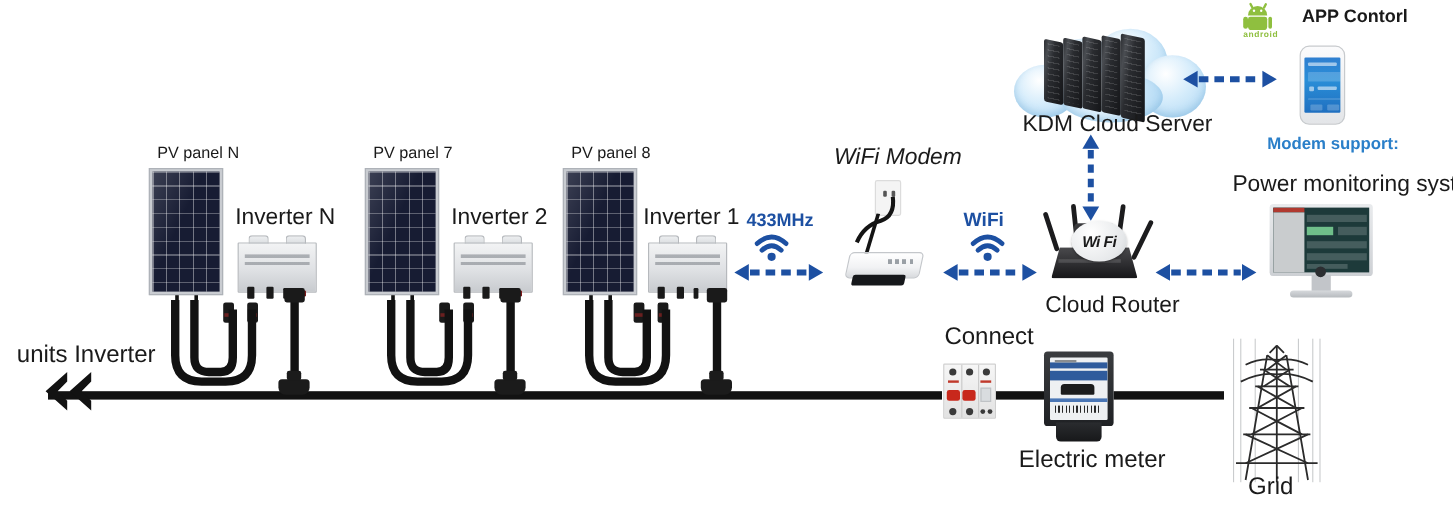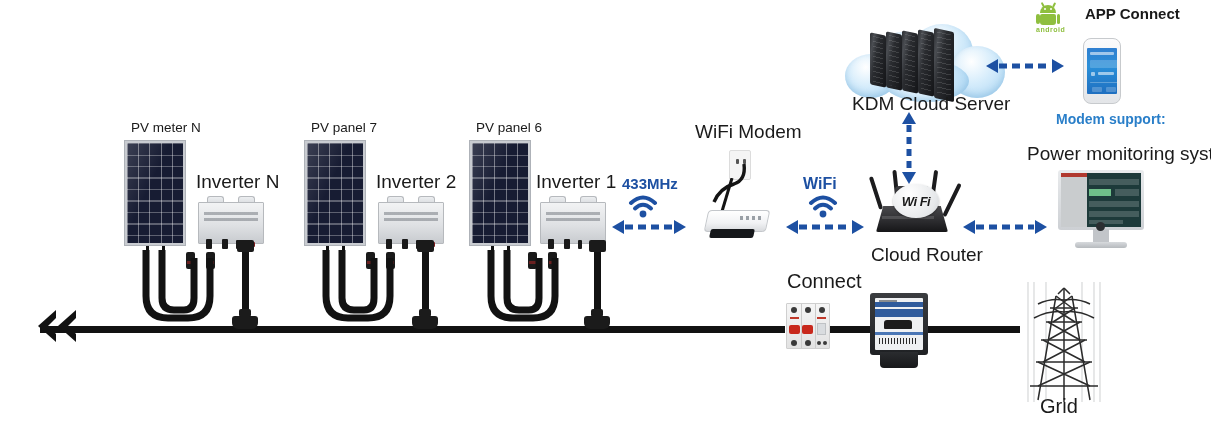--- a/index.html
+++ b/index.html
@@ -157,21 +157,21 @@
   <div class="bus" style="left:830px;top:326px;width:42px;"></div>
   <div class="bus" style="left:928px;top:326px;width:92px;"></div>
 
   <div class="arrow abs" style="left:30px;top:308px;">
     <svg width="56" height="36" viewBox="0 0 56 36">
       <path d="M26 2 L8 18 L26 34 L26 26 L18 18 L26 10 Z" fill="#121212"></path>
       <path d="M46 2 L28 18 L46 34 L46 26 L38 18 L46 10 Z" fill="#121212"></path>
     </svg>
   </div>
 
-  <div class="lbl lbl-sm" style="left:131px;top:121px;">PV meter N</div>
+  <div class="lbl lbl-sm" style="left:131px;top:121px;">PV panel N</div>
   <div class="pv" style="left:124px;top:140px;width:62px;height:106px;">
       <div class="pv-cells"></div>
     </div>
   <div class="pv-lead" style="left:146px;top:246px;height:12px;"></div>
   <div class="pv-lead" style="left:162px;top:246px;height:12px;"></div>
 
   <div class="lbl lbl-md" style="left:196px;top:172px;">Inverter N</div>
   <div class="inv" style="left:198px;top:196px;">
     <div class="inv-tab" style="left:9px;"></div>
     <div class="inv-tab" style="left:40px;"></div>
@@ -225,21 +225,21 @@
   <div class="abs" style="left:320px;top:250px;">
     <svg width="90" height="86" viewBox="0 0 90 86">
       <path d="M6 0 V46 Q6 68 28 68 H48 Q70 68 70 46 V8" fill="none" stroke="#121212" stroke-width="7"></path>
       <path d="M22 0 V48 Q22 60 34 60 H44 Q54 60 54 48 V8" fill="none" stroke="#121212" stroke-width="7"></path>
     </svg>
   </div>
   <div class="drop" style="left:422px;top:246px;height:74px;"></div>
   <div class="abs" style="left:417px;top:240px;width:17px;height:12px;background:#1a1a1a;border-radius:2px;"></div>
   <div class="tconn" style="left:412px;top:316px;"></div>
 
-  <div class="lbl lbl-sm" style="left:476px;top:121px;">PV panel 6</div>
+  <div class="lbl lbl-sm" style="left:476px;top:121px;">PV panel 8</div>
   <div class="pv" style="left:469px;top:140px;width:62px;height:106px;">
       <div class="pv-cells"></div>
     </div>
   <div class="pv-lead" style="left:491px;top:246px;height:12px;"></div>
   <div class="pv-lead" style="left:507px;top:246px;height:12px;"></div>
 
   <div class="lbl lbl-md" style="left:536px;top:172px;">Inverter 1</div>
   <div class="inv" style="left:540px;top:196px;">
     <div class="inv-tab" style="left:9px;"></div>
     <div class="inv-tab" style="left:40px;"></div>
@@ -259,40 +259,41 @@
   <div class="abs" style="left:485px;top:250px;">
     <svg width="90" height="86" viewBox="0 0 90 86">
       <path d="M6 0 V46 Q6 68 28 68 H48 Q70 68 70 46 V8" fill="none" stroke="#121212" stroke-width="7"></path>
       <path d="M22 0 V48 Q22 60 34 60 H44 Q54 60 54 48 V8" fill="none" stroke="#121212" stroke-width="7"></path>
     </svg>
   </div>
   <div class="drop" style="left:594px;top:246px;height:74px;"></div>
   <div class="abs" style="left:589px;top:240px;width:17px;height:12px;background:#1a1a1a;border-radius:2px;"></div>
   <div class="tconn" style="left:584px;top:316px;"></div>
 
+  <div class="lbl lbl-lg" style="left:14px;top:286px;">units Inverter</div>
 
   <div class="lbl lbl-blue" style="left:622px;top:176px;font-size:15px;">433MHz</div>
   <div class="abs" style="left:628px;top:195px;">
     <svg width="30" height="24" viewBox="0 0 30 24">
       <g fill="none" stroke="#1d50a2" stroke-linecap="round">
         <path d="M3 8 Q15 -3 27 8" stroke-width="4"></path>
         <path d="M7 13.5 Q15 6 23 13.5" stroke-width="4"></path>
       </g>
       <circle cx="15" cy="19" r="3.4" fill="#1d50a2"></circle>
     </svg>
   </div>
   <div class="arrow abs" style="left:612px;top:218px;">
     <svg width="74" height="18" viewBox="0 0 74 18">
       <path d="M0 9 L12 2 L12 16 Z" fill="#1d50a2"></path>
       <path d="M74 9 L62 2 L62 16 Z" fill="#1d50a2"></path>
       <line x1="13" y1="9" x2="61" y2="9" stroke="#1d50a2" stroke-width="5" stroke-dasharray="8 5"></line>
     </svg>
   </div>
 
-  <div class="lbl lbl-md" style="left:695px;top:122px;">WiFi Modem</div>
+  <div class="lbl lbl-md" style="left:695px;top:122px;font-style:italic;">WiFi Modem</div>
   <div class="outlet" style="left:729px;top:150px;">
     <i style="left:6px;top:8px;"></i>
       <i style="left:13px;top:8px;"></i>
   </div>
   <div class="abs" style="left:700px;top:158px;">
     <svg width="60" height="60" viewBox="0 0 60 60">
       <path d="M44 6 Q46 22 34 26 Q20 30 14 44" fill="none" stroke="#141414" stroke-width="3.4"></path>
     </svg>
   </div>
   <div class="abs" style="left:716px;top:178px;">
@@ -386,21 +387,21 @@
     <div class="droid-ant" style="left:6px;transform:rotate(-28deg);"></div>
     <div class="droid-ant" style="left:15px;transform:rotate(28deg);"></div>
     <div class="droid-head"></div>
     <div class="droid-eye" style="left:7px;"></div>
     <div class="droid-eye" style="left:13px;"></div>
     <div class="droid-body"></div>
     <div class="droid-arm" style="left:-1px;"></div>
     <div class="droid-arm" style="left:19.5px;"></div>
   </div>
   <div class="droid-word" style="left:1036px;top:26px;">android</div>
-  <div class="lbl" style="left:1085px;top:6px;font-size:15px;font-weight:bold;">APP Connect</div>
+  <div class="lbl" style="left:1085px;top:6px;font-size:15px;font-weight:bold;">APP Contorl</div>
 
   <div class="phone" style="left:1083px;top:38px;">
     <div class="phone-scr">
       <i style="left:3px;top:4px;width:24px;height:3px;"></i>
       <i style="left:3px;top:12px;width:30px;height:8px;opacity:.35;"></i>
       <i style="left:4px;top:24px;width:4px;height:4px;"></i>
       <i style="left:11px;top:24px;width:16px;height:3px;"></i>
       <i style="left:3px;top:34px;width:28px;height:1px;opacity:.5;"></i>
       <i style="left:5px;top:39px;width:10px;height:5px;opacity:.4;"></i>
       <i style="left:19px;top:39px;width:10px;height:5px;opacity:.4;"></i>
@@ -448,20 +449,21 @@
       <div class="mtr-blue" style="top:4px;height:5px;"></div>
       <div class="mtr-blue" style="top:11px;height:8px;"></div>
       <div class="mtr-bar" style="left:4px;top:2px;width:18px;height:2px;"></div>
       <div class="mtr-dial" style="left:9px;top:22px;width:28px;height:9px;border-radius:3px 3px 1px 1px;"></div>
       <div class="mtr-blue" style="top:34px;height:3px;background:#4a76b5;"></div>
       <div class="mtr-bar" style="left:4px;top:40px;width:38px;height:6px;
            background:repeating-linear-gradient(to right,#2a2a2a 0 1px,#eef0f2 1px 3px);"></div>
     </div>
   </div>
   <div class="mtr-base" style="left:880px;top:352px;"></div>
+  <div class="lbl lbl-lg" style="left:849px;top:373px;">Electric meter</div>
 
   <div class="twr" style="left:1020px;top:282px;">
     <svg width="88" height="120" viewBox="0 0 88 120">
       <g stroke="#b9bbbd" stroke-width="0.7" fill="none">
         <path d="M14 0 V120 M26 0 V120 M62 0 V120 M74 0 V120 M8 0 V120 M80 0 V120"></path>
       </g>
       <g stroke="#2b2b2b" stroke-width="1.5" fill="none">
         <path d="M44 6 L44 120"></path>
         <path d="M36 14 L18 118 M52 14 L70 118"></path>
         <path d="M30 26 L58 26 M26 40 L62 40 M21 58 L67 58 M16 80 L72 80 M10 104 L78 104"></path>

